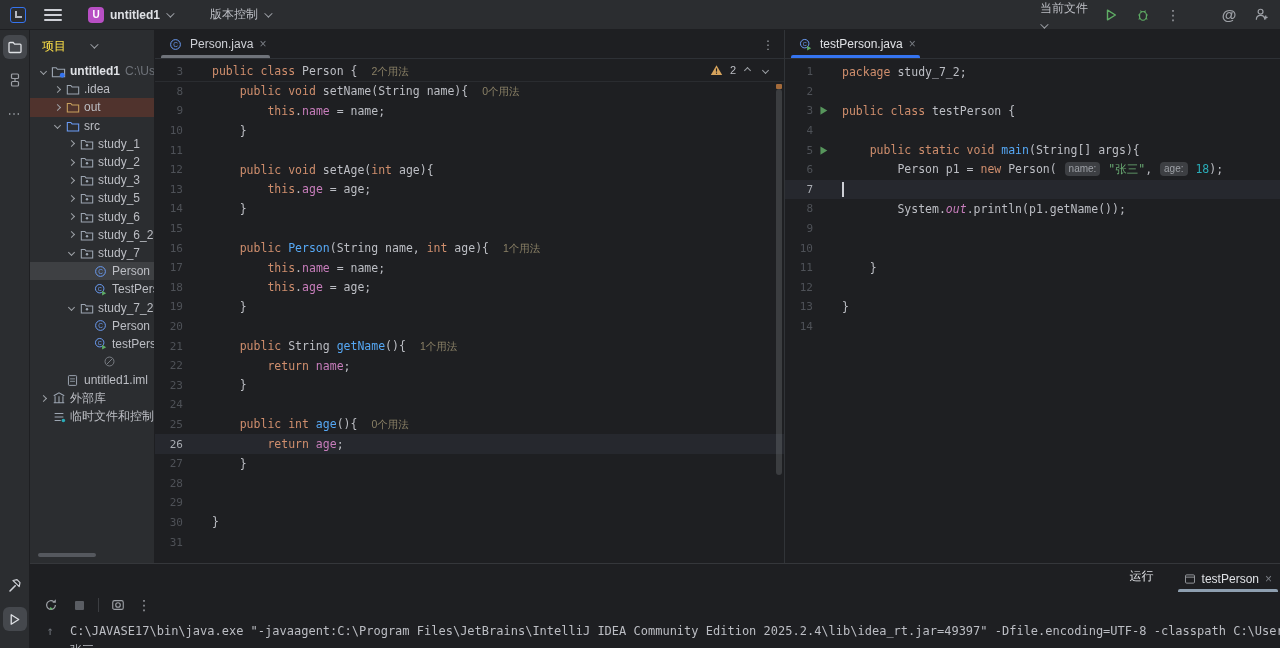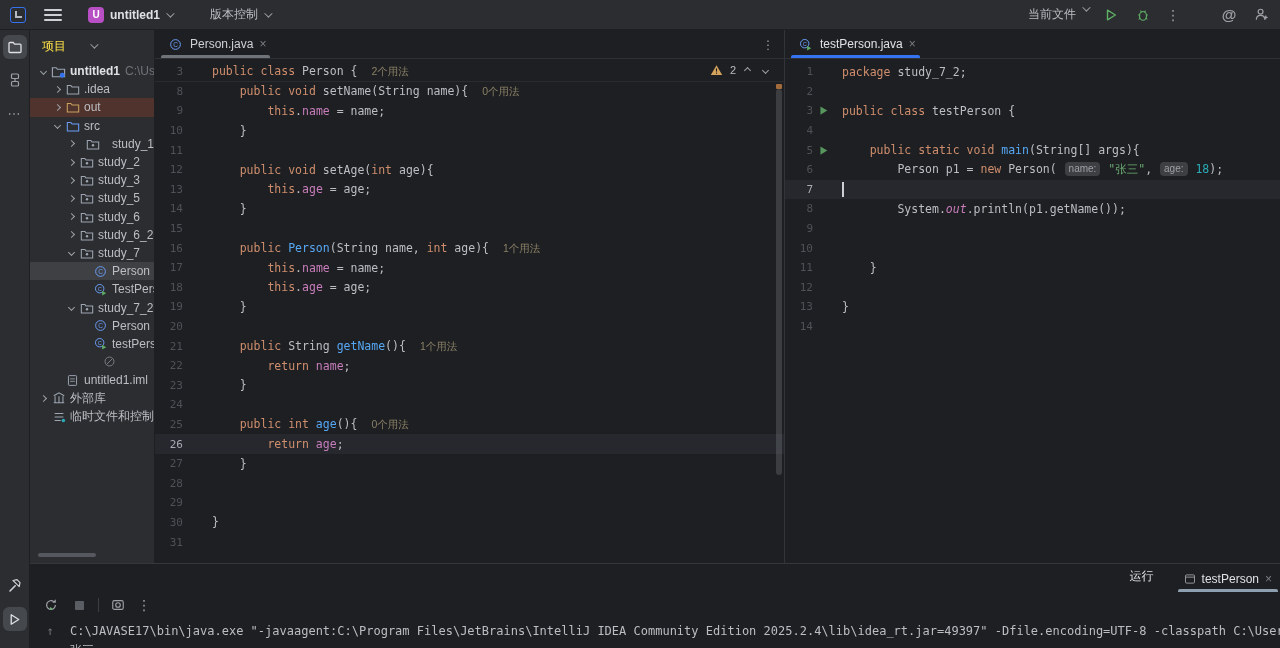--- a/index.html
+++ b/index.html
@@ -18,21 +18,21 @@
   .burger { width:18px; height:14px; display:flex; flex-direction:column; justify-content:space-between; padding:1px 0; margin-left:8px; cursor:pointer;}
   .burger i { display:block; height:2px; background:#CED0D6; border-radius:1px; }
   .proj-widget { display:flex; align-items:center; gap:6px; margin-left:16px; cursor:pointer; }
   .badge-u { width:16px; height:16px; border-radius:4px; background:#B84FC4; color:#fff;
              font-size:10px; font-weight:bold; display:flex; align-items:center; justify-content:center; }
   .proj-name { color:#DFE1E5; font-weight:600; }
   .cdown { width:6px; height:6px; border-right:1.5px solid #9DA0A6; border-bottom:1.5px solid #9DA0A6;
            transform:rotate(45deg) translateY(-2px); display:inline-block; }
   .vcs-widget { display:flex; align-items:center; gap:6px; margin-left:28px; color:#BCBEC4; cursor:pointer; }
   .tb-right { margin-left:auto; display:flex; align-items:center; gap:14px; }
-  .runcfg { display:flex; gap:6px; color:#BCBEC4; cursor:pointer; }
+  .runcfg { display:flex; gap:6px; color:#BCBEC4; cursor:pointer;flex-direction:column; }
   .tb-ic { width:18px; height:18px; display:flex; align-items:center; justify-content:center; cursor:pointer; }
   .dots-v { color:#9DA0A6; font-size:14px; cursor:pointer; }
   .gap-l { margin-left:26px; }
   .at-glyph { color:#9DA0A6; font-size:15px; font-weight:bold; }
 
   
   .main { flex:1; display:flex; min-height:0; }
   .stripe { width:30px; background:#2B2D30; border-right:1px solid #1E1F22; display:flex;
             flex-direction:column; align-items:center; padding:5px 0 8px 0; flex:0 0 30px; }
   .stripe-btn { width:24px; height:24px; border-radius:6px; display:flex; align-items:center;
@@ -251,21 +251,21 @@
                 <span class="chev v">
                   <i></i>
                 </span>
                 <span class="t-ico">
                   <svg width="14" height="14" viewBox="0 0 16 16">
                     <path d="M1.5 4 h4 l1.4 1.6 h7.6 v8 h-13 z" stroke="#6C9EF8" stroke-width="1.2" fill="none"></path>
                   </svg>
                 </span>
                 <span class="t-label">src</span>
               </div>
-              <div class="tree-row" style="padding-left: 34px; justify-content: space-between;">
+              <div class="tree-row" style="padding-left: 34px;">
                 <span class="chev r">
                   <i></i>
                 </span>
                 <span class="t-ico">
                   <svg width="14" height="14" viewBox="0 0 16 16">
                     <path d="M1.5 4 h4 l1.4 1.6 h7.6 v8 h-13 z" stroke="#9DA6B2" stroke-width="1.2" fill="none"></path>
                     <circle cx="8" cy="9.5" r="1.4" fill="#9DA6B2"></circle>
                   </svg>
                 </span>
                 <span class="t-label">study_1</span>

